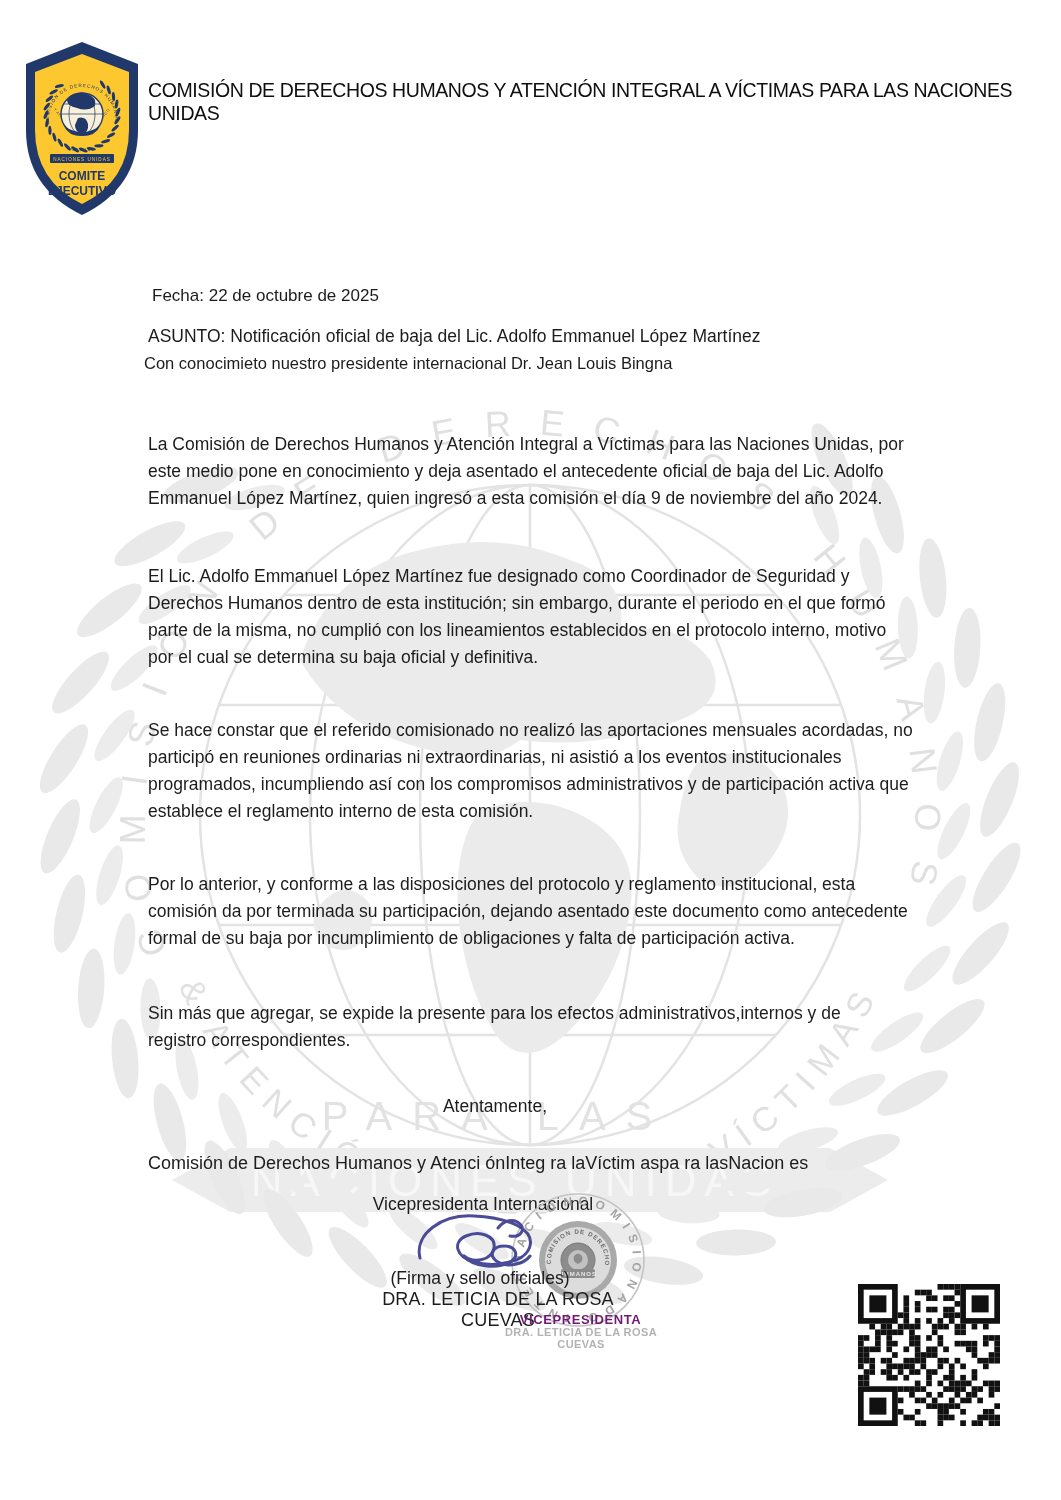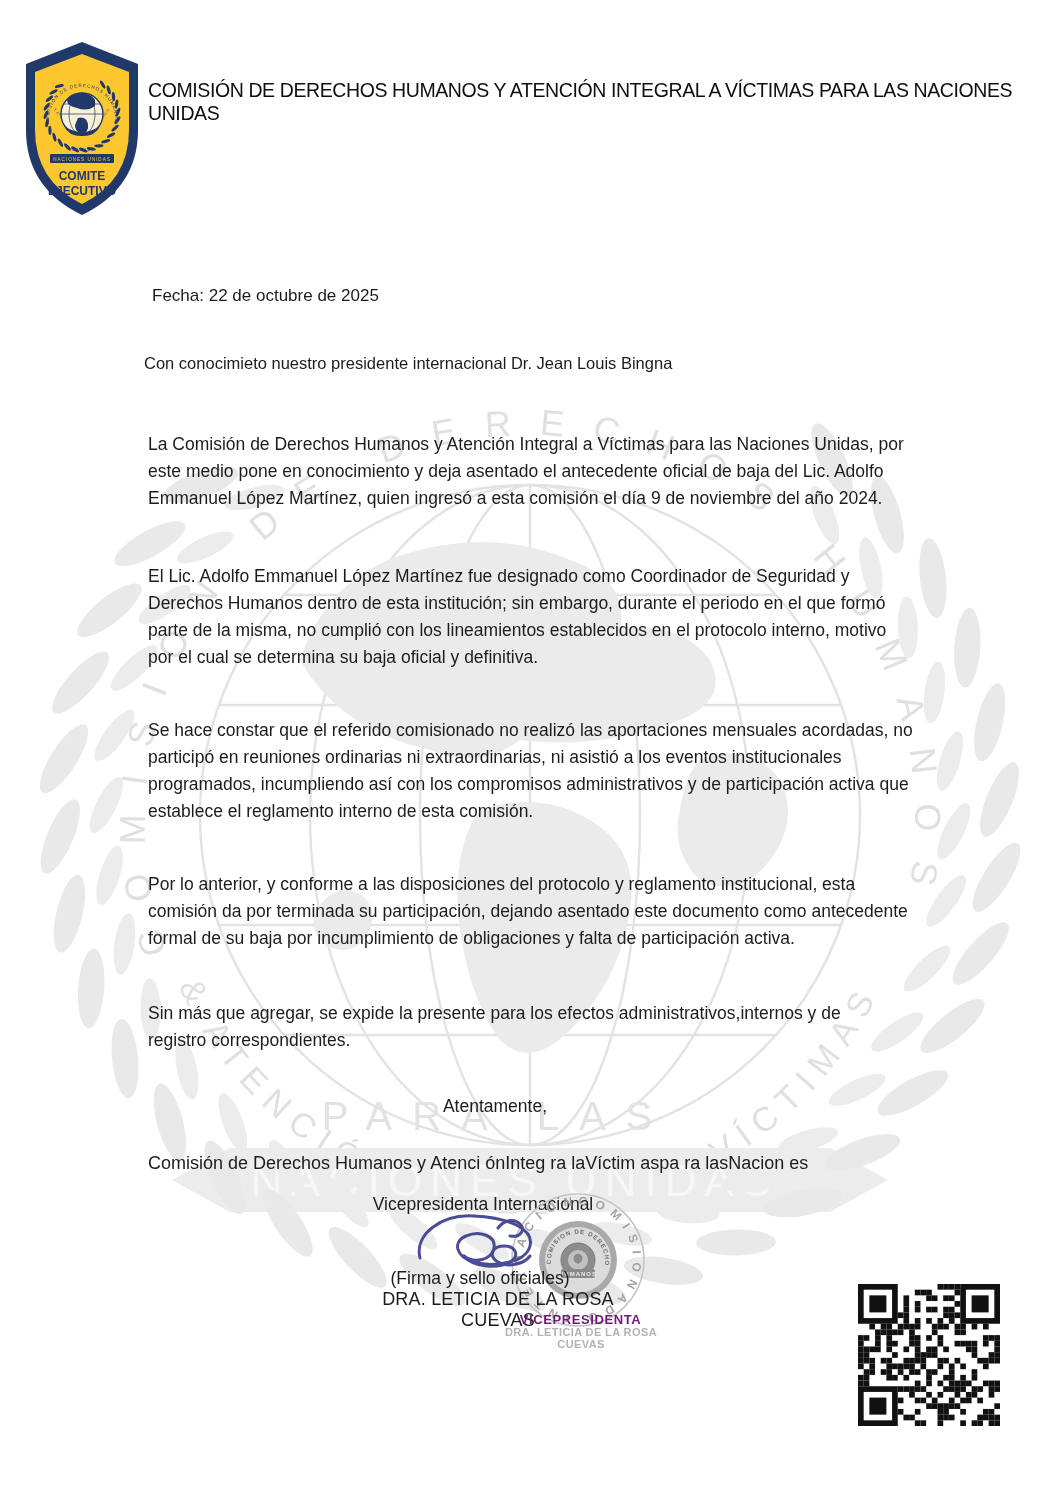--- a/index.html
+++ b/index.html
@@ -171,20 +171,21 @@
     <text x="70" y="113" text-anchor="middle" font-size="3.6" letter-spacing="1" fill="#21386b">PARA LAS</text>
     <rect x="38" y="116" width="64" height="9" rx="1" fill="#21386b"></rect>
     <text x="70" y="122.5" text-anchor="middle" font-size="4.6" letter-spacing="1" fill="#fdc82f">NACIONES UNIDAS</text>
     <text x="70" y="142" text-anchor="middle" font-size="12" font-weight="bold" fill="#21386b">COMITE</text>
     <text x="70" y="157" text-anchor="middle" font-size="12" font-weight="bold" fill="#21386b">EJECUTIVO</text>
   </svg>
 
   <div class="abs doc-title">COMISIÓN DE DERECHOS HUMANOS Y ATENCIÓN INTEGRAL A VÍCTIMAS PARA LAS NACIONES UNIDAS</div>
 
   <div class="abs meta-line">Fecha: 22 de octubre de 2025</div>
+  <div class="abs subject-line">ASUNTO: Notificación oficial de baja del Lic. Adolfo Emmanuel López Martínez</div>
   <div class="abs cc-line">Con conocimieto nuestro presidente internacional Dr. Jean Louis Bingna</div>
 
   <div class="abs para p1">La Comisión de Derechos Humanos y Atención Integral a Víctimas para las Naciones Unidas, por
 este medio pone en conocimiento y deja asentado el antecedente oficial de baja del Lic. Adolfo
 Emmanuel López Martínez, quien ingresó a esta comisión el día 9 de noviembre del año 2024.</div>
   <div class="abs para p2">El Lic. Adolfo Emmanuel López Martínez fue designado como Coordinador de Seguridad y
 Derechos Humanos dentro de esta institución; sin embargo, durante el periodo en el que formó
 parte de la misma, no cumplió con los lineamientos establecidos en el protocolo interno, motivo
 por el cual se determina su baja oficial y definitiva.</div>
   <div class="abs para p3">Se hace constar que el referido comisionado no realizó las aportaciones mensuales acordadas, no

